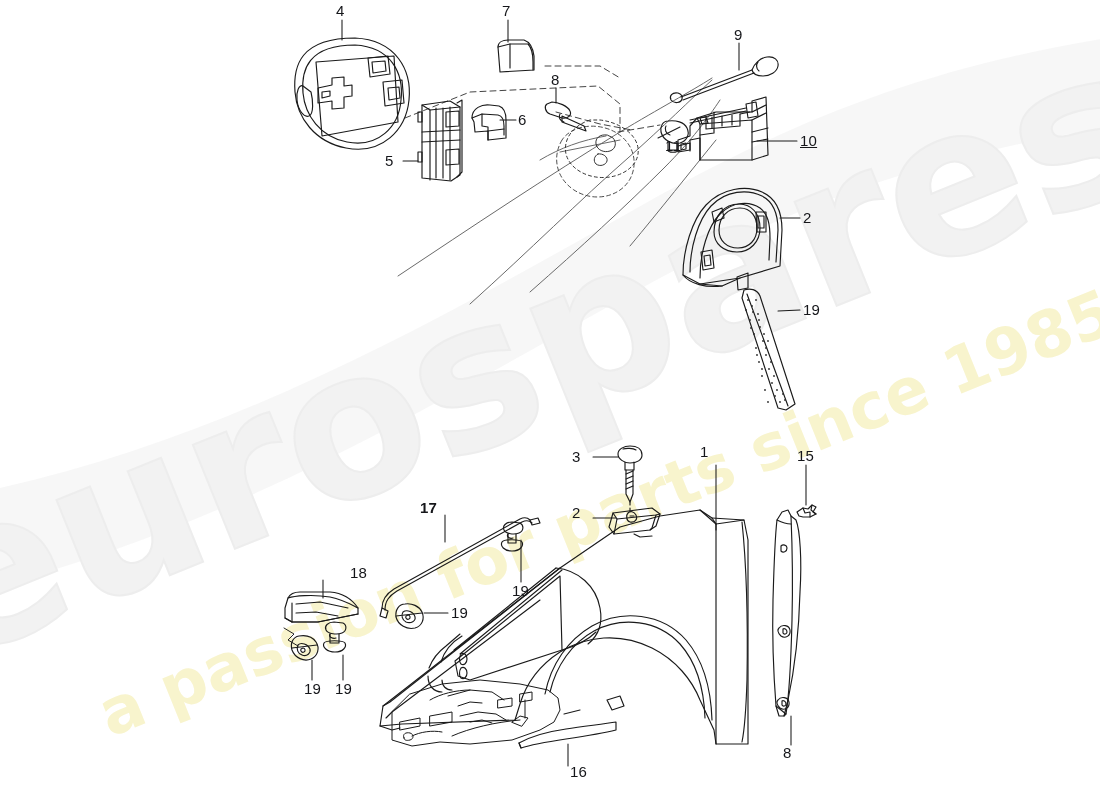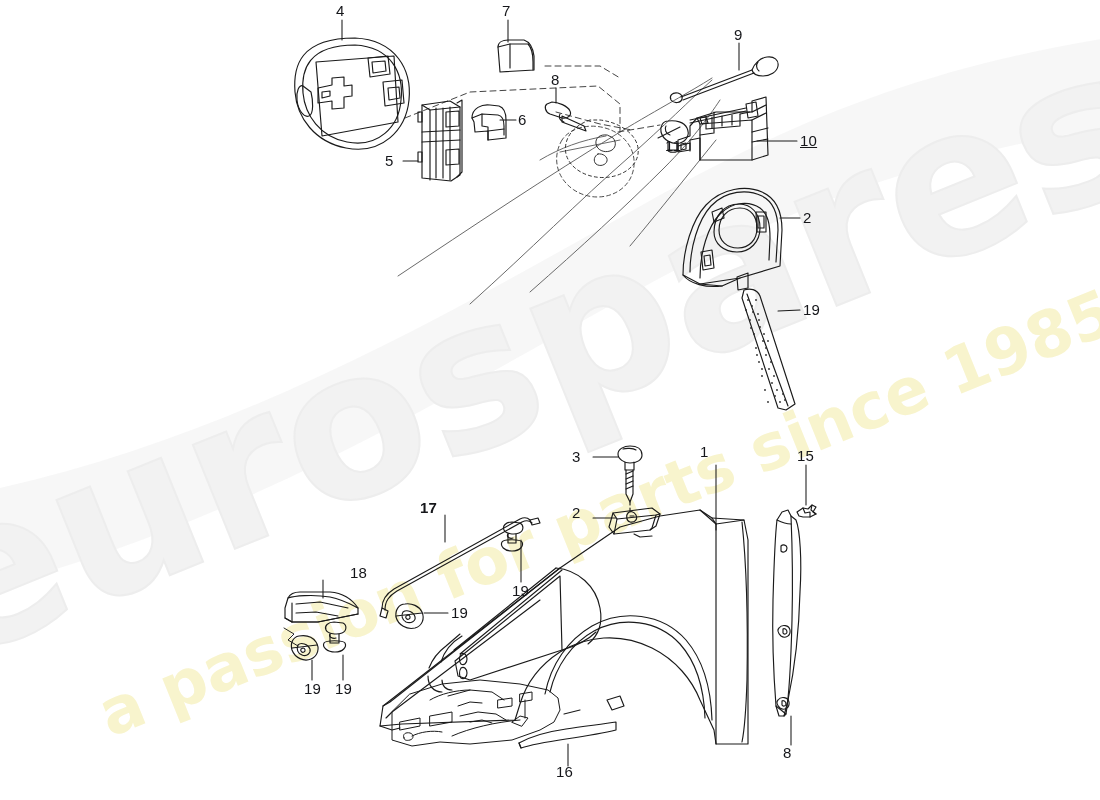--- a/index.html
+++ b/index.html
@@ -374,21 +374,21 @@
     <div class="callout-label" style="left:518px;top:112px;">6</div>
     <div class="callout-label" style="left:502px;top:3px;">7</div>
     <div class="callout-label" style="left:551px;top:72px;">8</div>
     <div class="callout-label" style="left:734px;top:27px;">9</div>
     <div class="callout-label" style="left:800px;top:133px;text-decoration:underline;">10</div>
     <div class="callout-label" style="left:665px;top:138px;">11</div>
     <div class="callout-label" style="left:803px;top:210px;">2</div>
     <div class="callout-label" style="left:803px;top:302px;">19</div>
     <div class="callout-label" style="left:783px;top:745px;">8</div>
     <div class="callout-label" style="left:797px;top:448px;">15</div>
-    <div class="callout-label" style="left:556px;top:764px;">16</div>
+    <div class="callout-label" style="left:570px;top:764px;">16</div>
     <div class="callout-label" style="left:420px;top:500px;font-weight:bold;">17</div>
     <div class="callout-label" style="left:314px;top:565px;margin-left:36px;">18</div>
     <div class="callout-label" style="left:451px;top:605px;">19</div>
     <div class="callout-label" style="left:512px;top:583px;">19</div>
     <div class="callout-label" style="left:304px;top:681px;">19</div>
     <div class="callout-label" style="left:335px;top:681px;">19</div>
   </div>
 
 </div>
 

